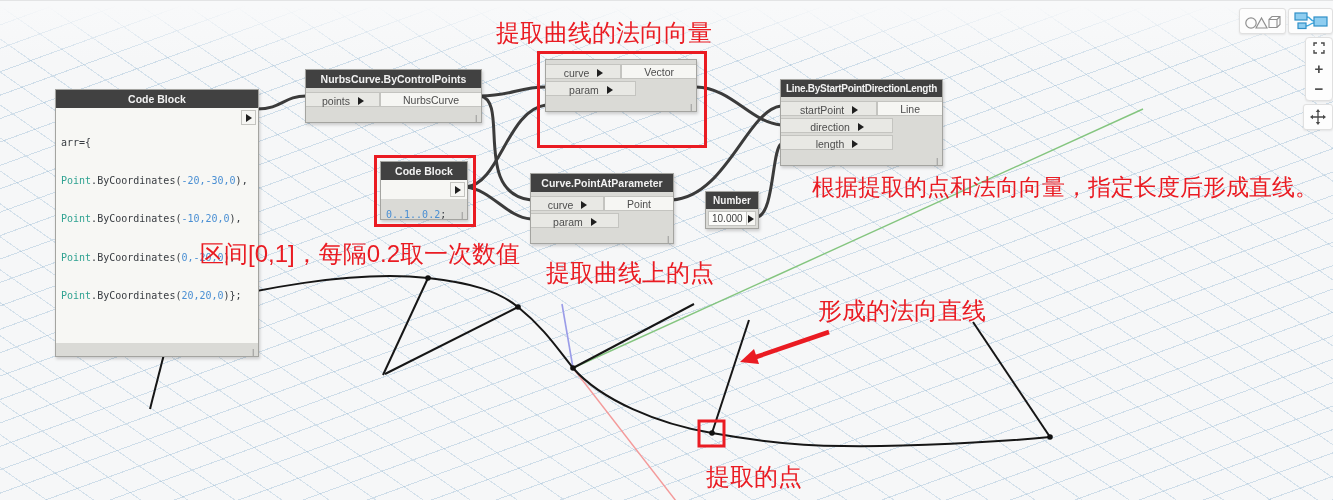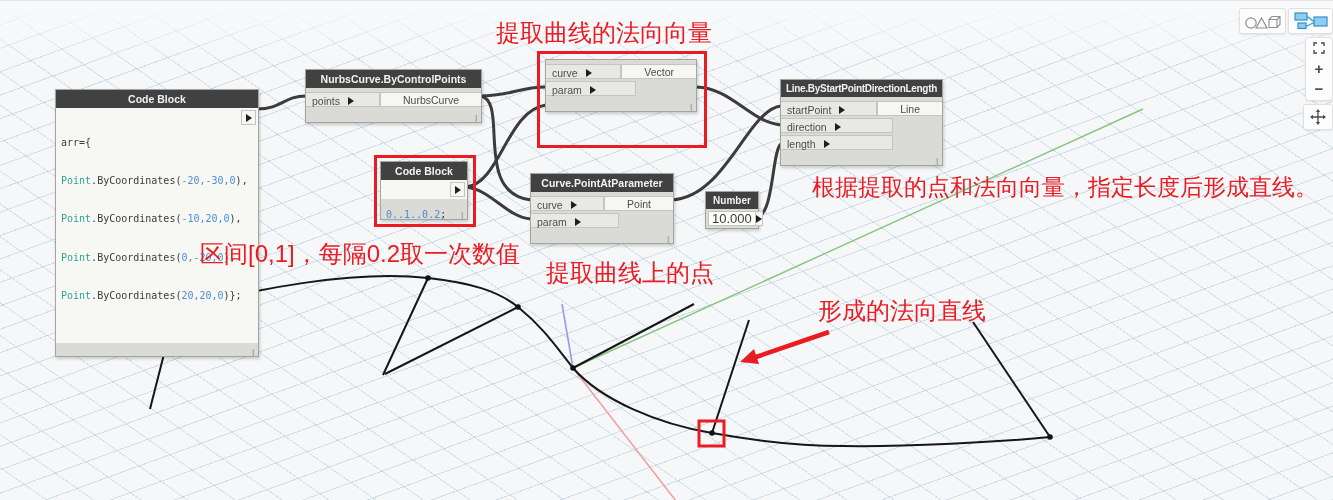--- a/index.html
+++ b/index.html
@@ -13,21 +13,21 @@
   .fade{position:absolute;left:0;top:0;width:100%;height:60px;z-index:0;
     background:linear-gradient(180deg,#f8f9fa 8%,rgba(248,249,250,0) 100%);}
   svg.layer{position:absolute;left:0;top:0;z-index:1;}
   
   .node{position:absolute;z-index:2;border:1px solid #a4a4a0;background:#dadad6;
     box-shadow:1px 2px 3px rgba(0,0,0,.18);}
   .hdr{background:#414141;color:#f2f2f2;font-weight:bold;font-size:10.5px;
     text-align:center;padding:3px 4px;white-space:nowrap;}
   .rows{padding:2px 0 0 0;}
   .row{display:flex;justify-content:space-between;align-items:stretch;margin:2px 0;height:15px;}
-  .pin{display:flex;align-items:center;justify-content:flex-start;background:#e8e8e4;
+  .pin{display:flex;align-items:center;justify-content:center;background:#e8e8e4;
     border:1px solid #c4c4c0;border-left:none;padding:3px 5px 0 6px;font-size:10.5px;color:#4d4d4d;gap:8px;}
   .pout{background:#f6f6f3;border:1px solid #c4c4c0;border-right:none;padding:0 22px;
     font-size:10.5px;color:#4d4d4d;display:flex;align-items:center;margin-left:auto;}
   .chev{width:0;height:0;border-left:6px solid #1f1f1f;border-top:4px solid transparent;
     border-bottom:4px solid transparent;}
   .foot{height:13px;position:relative;}
   .lace{position:absolute;right:4px;bottom:0;font-size:8px;color:#7d7d7d;font-style:italic;}
   .codebody{background:#f7f7f4;padding:3px 4px 2px 5px;position:relative;
     font-family:"DejaVu Sans Mono",monospace;font-size:10px;line-height:12.8px;white-space:pre;}
   .c-type{color:#2fa291}.c-num{color:#4a8fd3}.c-dark{color:#383c41}
@@ -202,36 +202,37 @@
     </div>
     <div class="foot" style="height:20px;">
         <span class="lace">|</span>
       </div>
   </div>
 
   <div class="node" style="left:705px;top:190px;width:52px;">
     <div class="hdr" style="font-size:10px;">Number</div>
     <div class="rows" style="padding:2px;">
       <div class="row" style="margin:0;">
-        <div style="flex:1;background:#fcfcfa;border:1px solid #c4c4c0;font-size:13px;color:#3c3c3c;display:flex;align-items:center;padding:0 3px;">10.000</div>
+        <div style="flex:1;background:#fcfcfa;border:1px solid #c4c4c0;font-size:10px;color:#3c3c3c;display:flex;align-items:center;padding:0 3px;">10.000</div>
         <div style="width:13px;background:#f6f6f3;border:1px solid #c4c4c0;border-left:none;display:flex;align-items:center;justify-content:center;">
             <span class="chev"></span>
           </div>
       </div>
     </div>
   </div>
 
   <div class="redbox" style="left:537px;top:50px;width:164px;height:91px;"></div>
   <div class="redbox" style="left:374px;top:154px;width:96px;height:66px;"></div>
 
   <div class="ann" style="left:496px;top:16px;">提取曲线的法向向量</div>
   <div class="ann" style="left:200px;top:237px;">区间[0,1]，每隔0.2取一次数值</div>
   <div class="ann" style="left:546px;top:256px;">提取曲线上的点</div>
   <div class="ann" style="left:812px;top:171px;font-size:23px;">根据提取的点和法向向量，指定长度后形成直线。</div>
   <div class="ann" style="left:818px;top:294px;">形成的法向直线</div>
+  <div class="ann" style="left:706px;top:460px;">提取的点</div>
 
   <div class="ctl" style="left:1239px;top:7px;width:45px;height:24px;">
     <svg width="38" height="18" viewBox="0 0 38 18">
       <circle cx="7" cy="11" r="5.2" fill="none" stroke="#8f8f8f" stroke-width="1.2"></circle>
       <path d="M12,16 L17.5,6 L23,16 Z" fill="#f9f9f9" stroke="#8f8f8f" stroke-width="1.2"></path>
       <path d="M25,7.5 L28,4.5 L36,4.5 L36,12.5 L33,15.5 L25,15.5 Z M25,7.5 L33,7.5 L33,15.5 M33,7.5 L36,4.5" fill="none" stroke="#8f8f8f" stroke-width="1.1"></path>
     </svg>
   </div>
   <div class="ctl" style="left:1288px;top:7px;width:43px;height:24px;">
     <svg width="34" height="20" viewBox="0 0 34 20">

